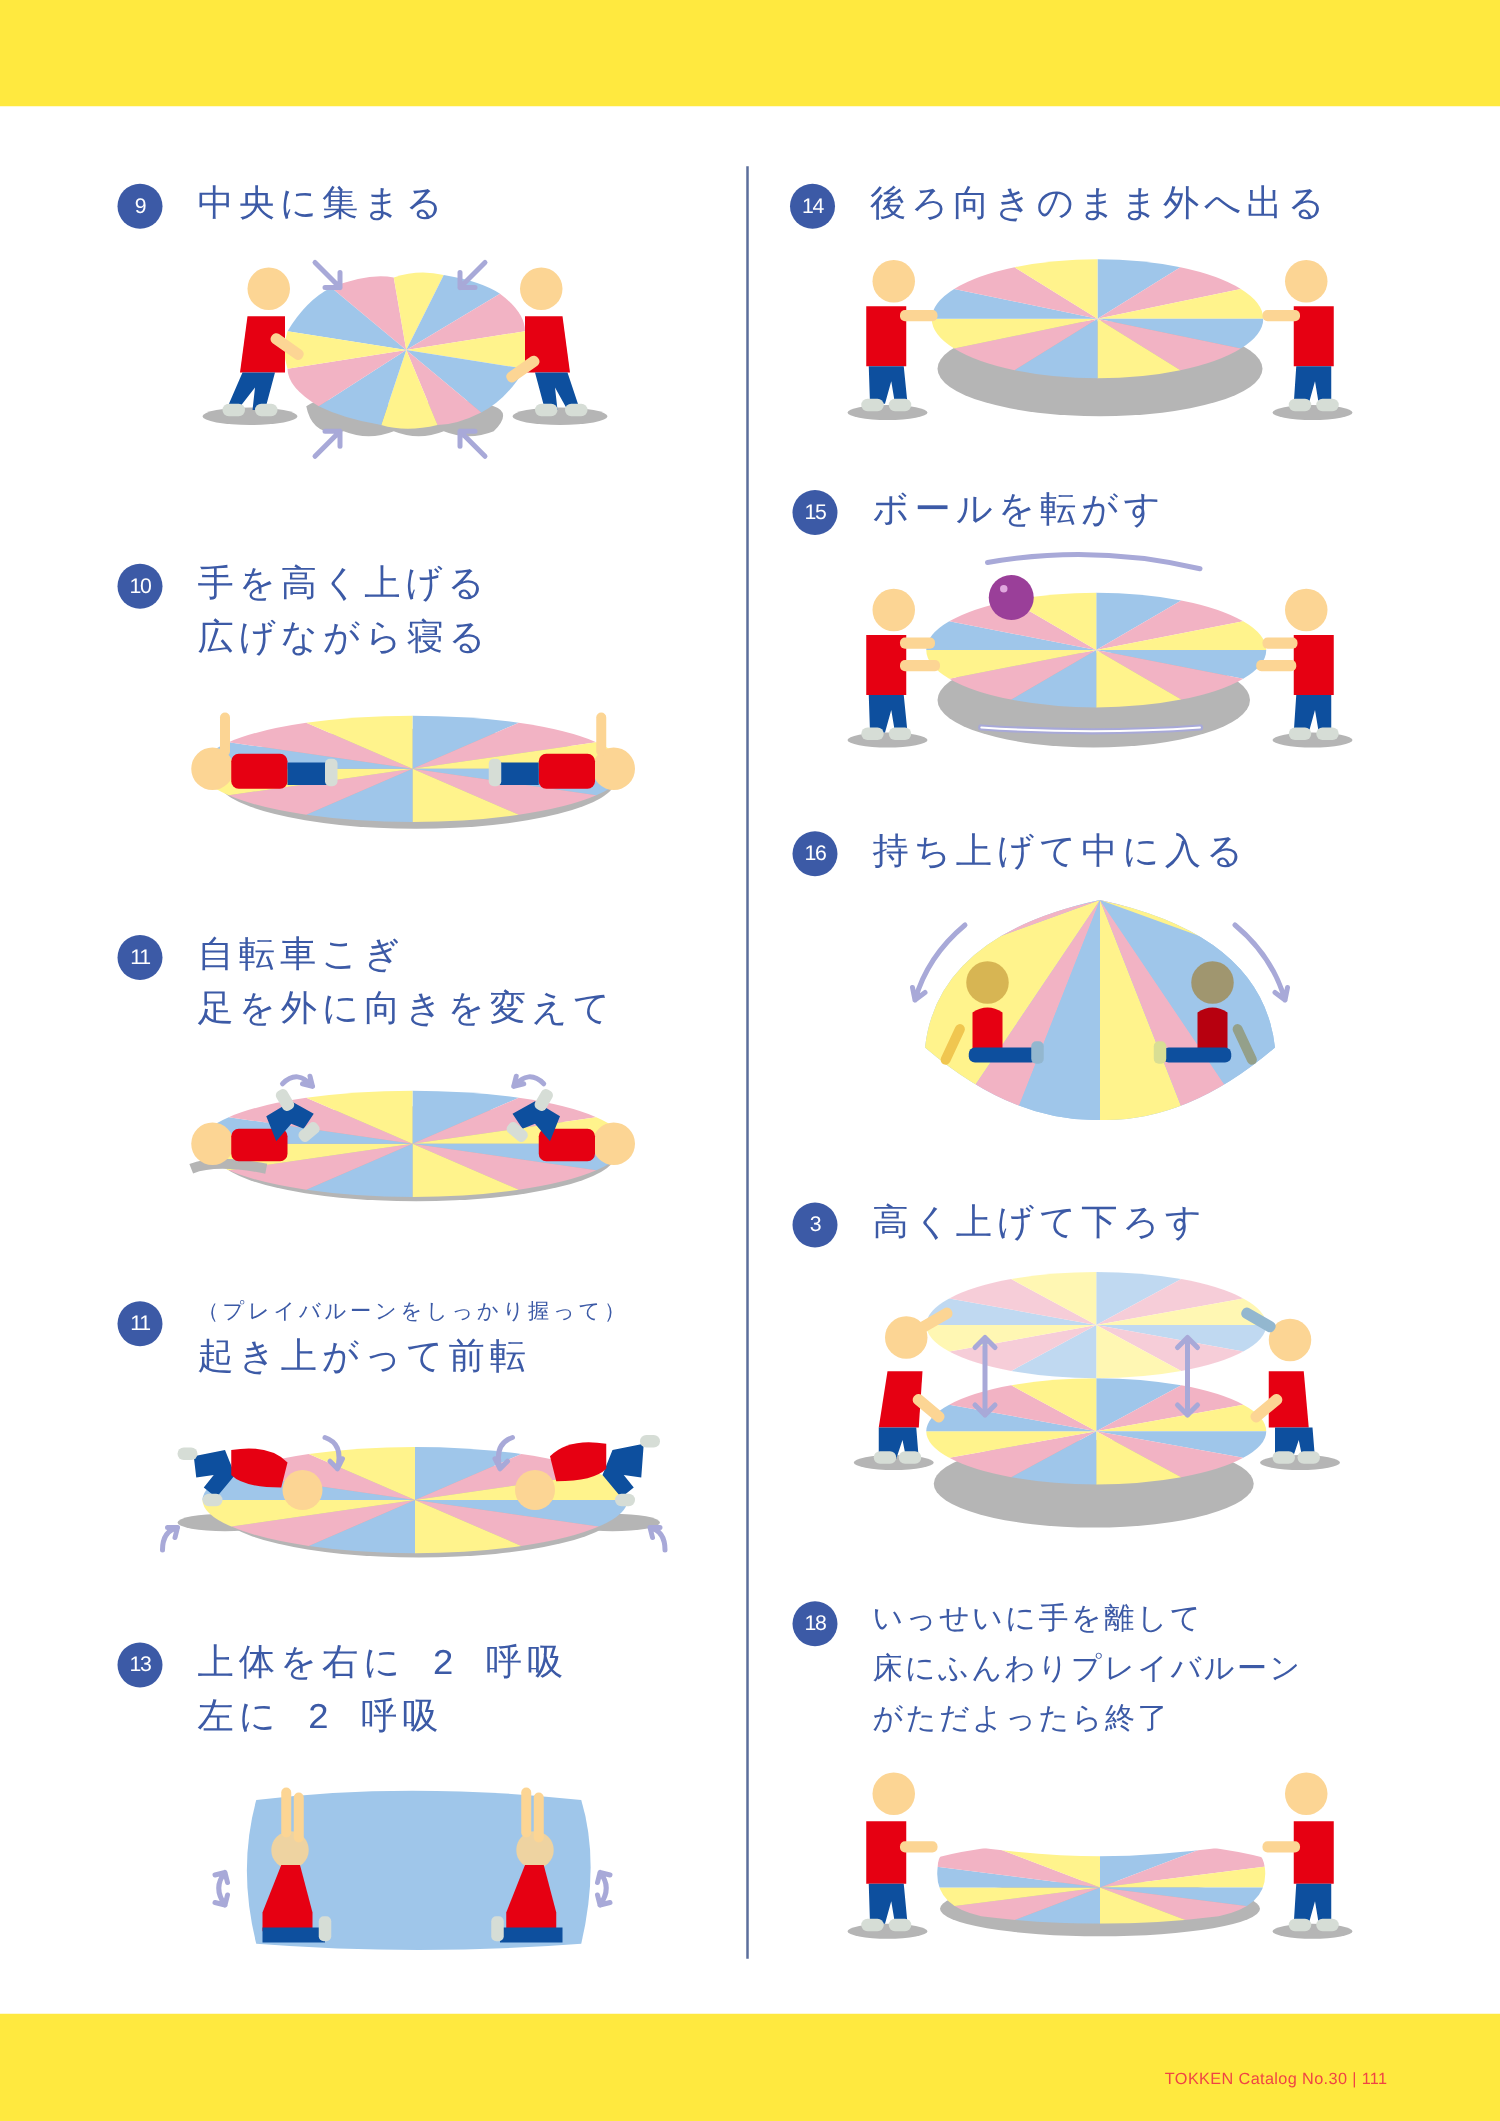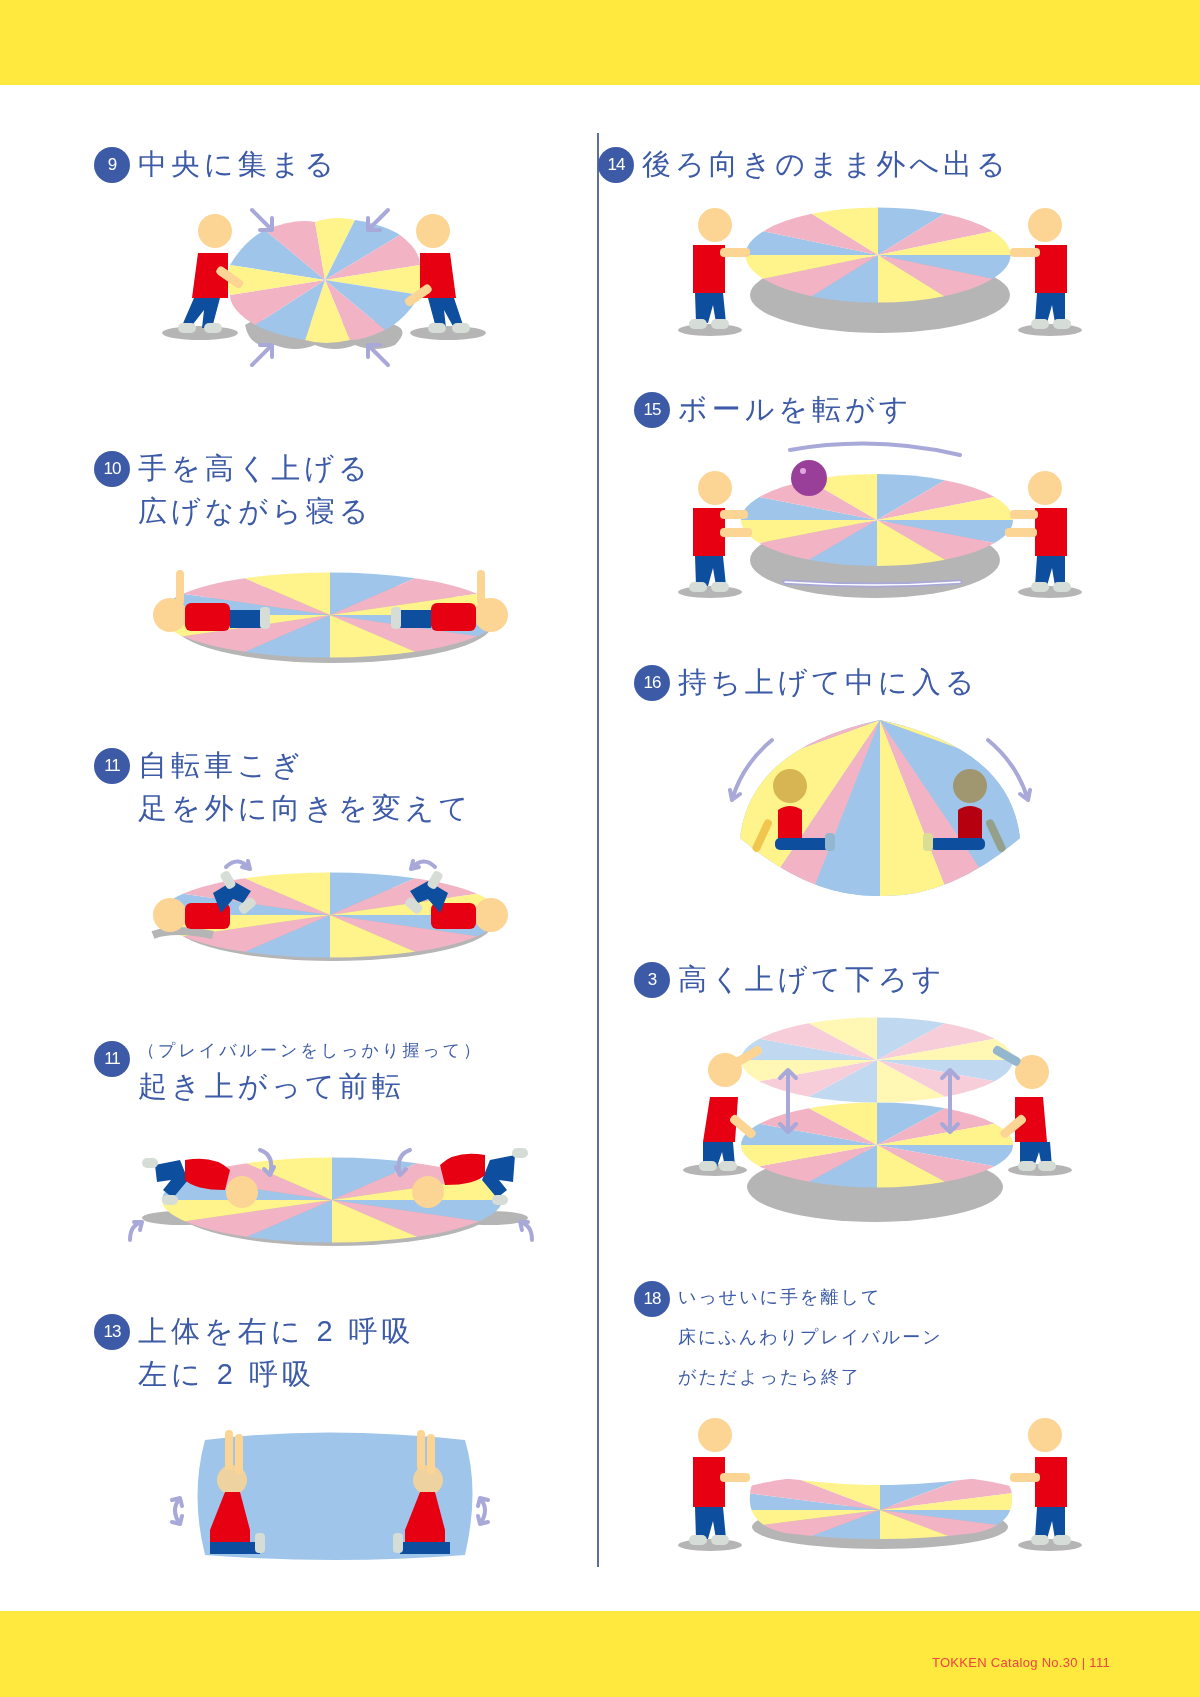--- a/index.html
+++ b/index.html
@@ -8,22 +8,22 @@
   .band-top{position:absolute;left:0;top:0;width:1200px;height:85px;background:#ffe93f;}
   .band-bottom{position:absolute;left:0;top:1611px;width:1200px;height:86px;background:#ffe93f;}
   .footer-text{position:absolute;right:90px;top:1655px;font-family:"Liberation Sans",sans-serif;
        font-size:13px;color:#ef4444;letter-spacing:0.3px;}
   .divider{position:absolute;left:597px;top:133px;width:2px;height:1434px;background:#5c6f9c;}
   .step{position:absolute;}
   .step-head{display:flex;align-items:flex-start;}
   .num{width:36px;height:36px;border-radius:50%;background:#3c5aa6;color:#fff;
        font-family:"Liberation Sans",sans-serif;font-size:17px;display:flex;align-items:center;
        justify-content:center;flex:0 0 36px;margin-top:4px;letter-spacing:-1px;}
-  .title{margin-left:8px;color:#3c5aa6;font-size:29px;line-height:43px;letter-spacing:4px;
-       font-family:Liberation Sans, sans-serif;}
+  .title{margin-left:28px;color:#3c5aa6;font-size:29px;line-height:43px;letter-spacing:4px;
+       font-family:Liberation Mono, monospace;}
   .title .line{display:block;white-space:nowrap;}
   .title .small{font-size:17px;line-height:28px;letter-spacing:3px;}
   .illus{position:absolute;}
   svg{display:block;}
 </style>
 </head>
 <body>
 
 <div class="band-top"></div>
 <div class="divider"></div>
@@ -210,21 +210,21 @@
     <path d="M260 72 h15 l10 38 v15 h-40 v-15 z" fill="#e60012"></path>
     <rect x="240" y="122" width="50" height="12" fill="#0d4f9e"></rect>
     <rect x="233" y="113" width="10" height="20" rx="4" fill="#d6ddd6"></rect>
     <g stroke="#a8a9d8" stroke-width="4" fill="none" stroke-linecap="round">
       <path d="M20 78 q-10 12 0 26 M20 78 l-8 2 M20 78 l2 8 M20 104 l-8 -2 M20 104 l2 -8"></path>
       <path d="M320 78 q10 12 0 26 M320 78 l8 2 M320 78 l-2 8 M320 104 l8 -2 M320 104 l-2 -8"></path>
     </g>
   </svg>
 </div>
 
-<div class="step" style="left:598px;top:143px;">
+<div class="step" style="left:632px;top:143px;">
   <div class="step-head">
     <div class="num">14</div>
     <div class="title">
       <span class="line">後ろ向きのまま外へ出る</span>
     </div>
   </div>
 </div>
 <div class="illus" style="left:675px;top:205px;">
   <svg width="410" height="140" viewBox="0 0 410 140">
     <ellipse cx="205" cy="90" rx="130" ry="38" fill="#b5b5b5"></ellipse>
@@ -367,21 +367,21 @@
     <g stroke="#a8a9d8" stroke-width="4" fill="none" stroke-linecap="round">
       <path d="M113 55 v62 M113 55 l-8 8 M113 55 l8 8 M113 117 l-8 -8 M113 117 l8 -8"></path>
       <path d="M275 55 v62 M275 55 l-8 8 M275 55 l8 8 M275 117 l-8 -8 M275 117 l8 -8"></path>
     </g>
   </svg>
 </div>
 
 <div class="step" style="left:634px;top:1277px;">
   <div class="step-head">
     <div class="num">18</div>
-    <div class="title" style="line-height:40px;letter-spacing:2px;font-size:18px;">
+    <div class="title" style="line-height:40px;letter-spacing:2px;font-size:24px;">
       <span class="line">いっせいに手を離して</span>
       <span class="line">床にふんわりプレイバルーン</span>
       <span class="line">がただよったら終了</span>
     </div>
   </div>
 </div>
 <div class="illus" style="left:675px;top:1415px;">
   <svg width="410" height="145" viewBox="0 0 410 145">
     <ellipse cx="205" cy="112" rx="128" ry="22" fill="#b5b5b5"></ellipse>
     <ellipse cx="35" cy="130" rx="32" ry="6" fill="#b5b5b5"></ellipse>

